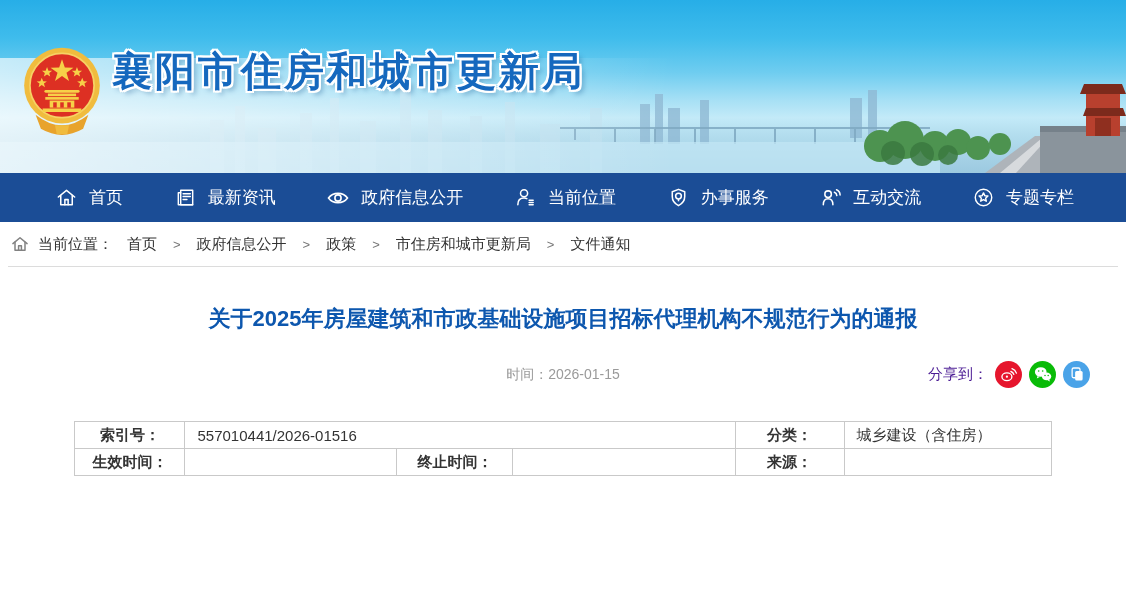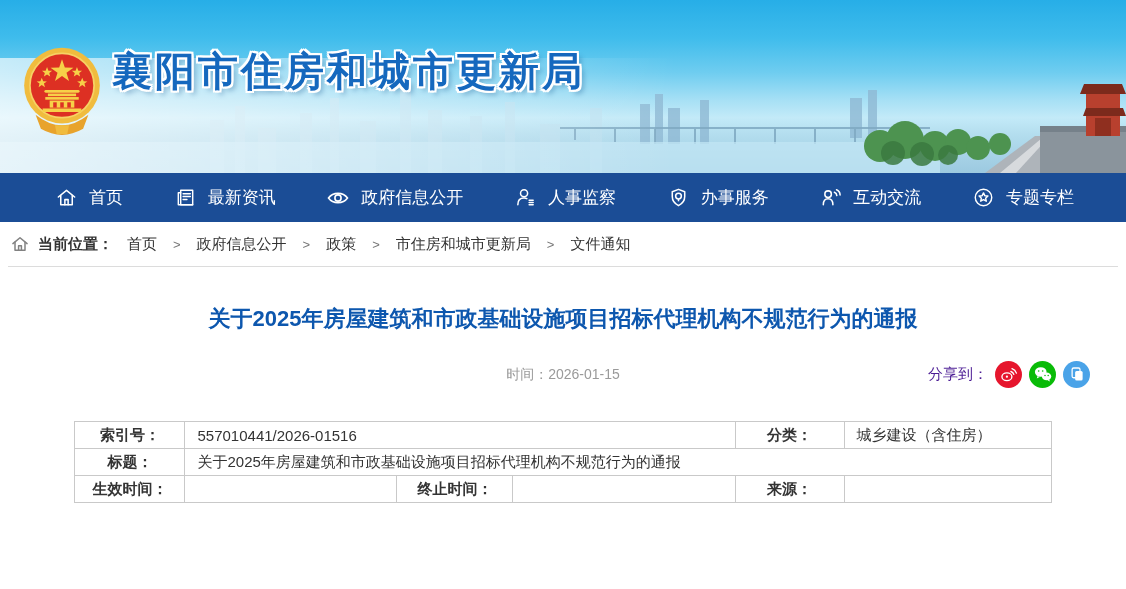--- a/index.html
+++ b/index.html
@@ -19,21 +19,21 @@
 
   
   .navbar { height:49px; background:#1b4d96; display:flex; align-items:center;
     justify-content:space-between; padding:0 52px 0 55px; }
   .nav-item { display:flex; align-items:center; gap:11px; color:#fff; font-size:17px; cursor:pointer; white-space:nowrap; }
   .nav-item svg { display:block; }
 
   
   .breadcrumb { height:44px; display:flex; align-items:center; padding:0 10px; font-size:15px; color:#333; background:#fff; }
   .breadcrumb .crumb-home { margin-right:8px; display:flex; align-items:center; }
-  .breadcrumb .prefix { margin-right:14px;font-weight:bold; }
+  .breadcrumb .prefix { margin-right:14px; }
   .breadcrumb .crumb { margin:0 0; cursor:pointer; }
   .breadcrumb .crumb.current { cursor:default; }
   .breadcrumb .sep { margin:0 16px; color:#777; font-size:13px; }
   .divider { border-top:1px solid #dcdcdc; margin:0 8px; }
 
   
   .article-title { margin-top:37px; text-align:center; font-size:22px; font-weight:bold; color:#0d57ae; }
   .meta-row { position:relative; margin-top:25px; height:30px; }
   .meta-time { text-align:center; color:#9a9a9a; font-size:14px; line-height:30px; }
   .share { position:absolute; right:36px; top:0; height:30px; display:flex; align-items:center; gap:7px; color:#4c1d95; font-size:15px; }
@@ -173,21 +173,21 @@
           <circle cx="12" cy="12" r="3.1"></circle>
         </svg>
       <span>政府信息公开</span>
     </div>
     <div class="nav-item">
       <svg width="23" height="23" viewBox="0 0 24 24" fill="none" stroke="#fff" stroke-width="1.6" stroke-linecap="round">
           <circle cx="10.5" cy="7.5" r="3.7"></circle>
           <path d="M4 19.5 C4 14.5 7 12.6 10.5 12.6 C11.6 12.6 12.6 12.8 13.4 13.2"></path>
           <path d="M15.8 14.8 H20 M15.8 17.2 H20 M15.8 19.6 H20"></path>
         </svg>
-      <span>人事监察</span>
+      <span>当前位置</span>
     </div>
     <div class="nav-item">
       <svg width="23" height="23" viewBox="0 0 24 24" fill="none" stroke="#fff" stroke-width="1.6" stroke-linejoin="round">
           <path d="M12 3.5 L18.5 6 V11 C18.5 15.5 16 18.5 12 20.5 C8 18.5 5.5 15.5 5.5 11 V6 Z"></path>
           <circle cx="12" cy="10.5" r="3"></circle>
           <path d="M12 13.5 V16"></path>
         </svg>
       <span>办事服务</span>
     </div>
     <div class="nav-item">
@@ -274,24 +274,20 @@
         <col style="width:207px">
     </colgroup>
     <tbody>
         <tr>
       <td class="lbl">索引号：</td>
       <td class="val" colspan="3">557010441/2026-01516</td>
       <td class="lbl">分类：</td>
       <td class="val">城乡建设（含住房）</td>
     </tr>
     <tr>
-      <td class="lbl">标题：</td>
-      <td class="val" colspan="5">关于2025年房屋建筑和市政基础设施项目招标代理机构不规范行为的通报</td>
-    </tr>
-    <tr>
       <td class="lbl">生效时间：</td>
       <td class="val"></td>
       <td class="lbl">终止时间：</td>
       <td class="val"></td>
       <td class="lbl">来源：</td>
       <td class="val"></td>
     </tr>
   </tbody>
     </table>
 

